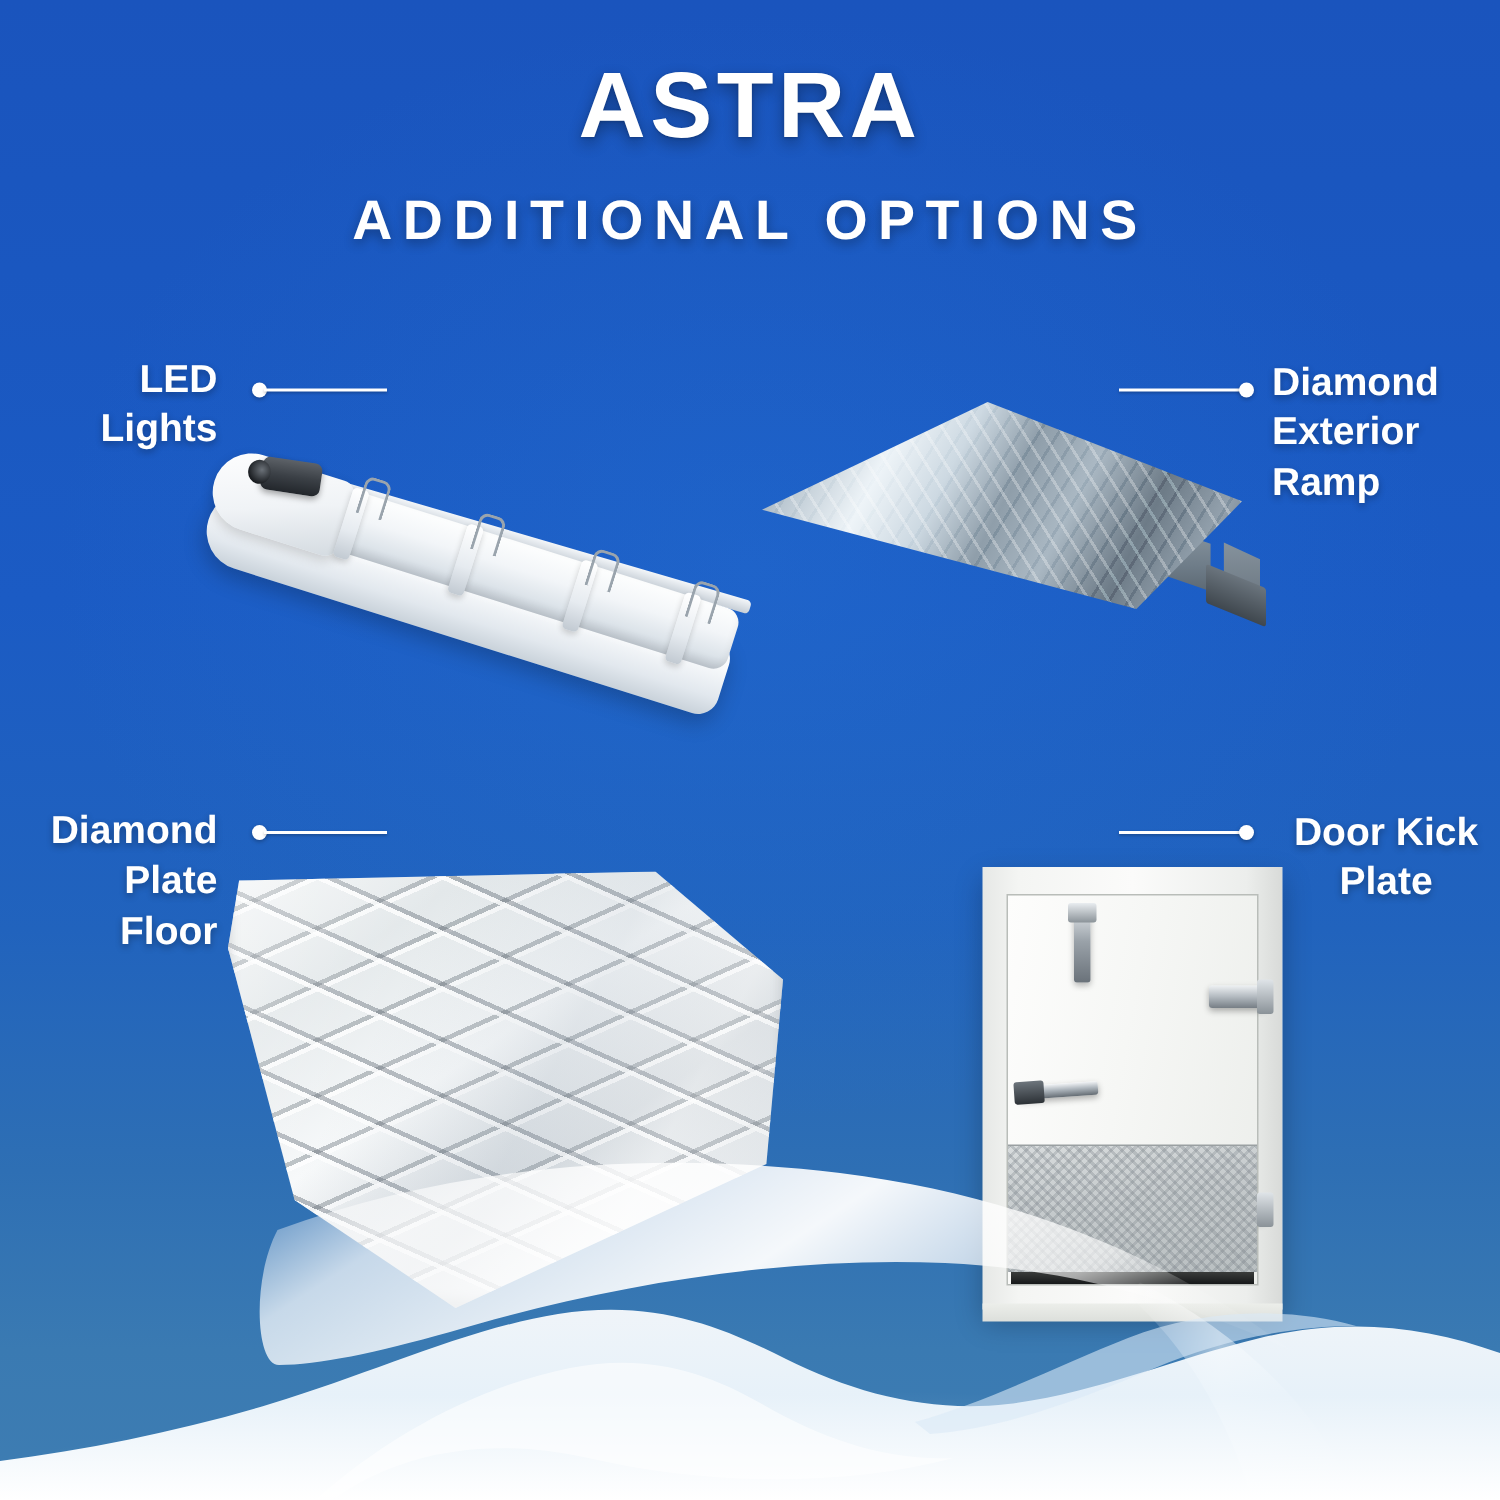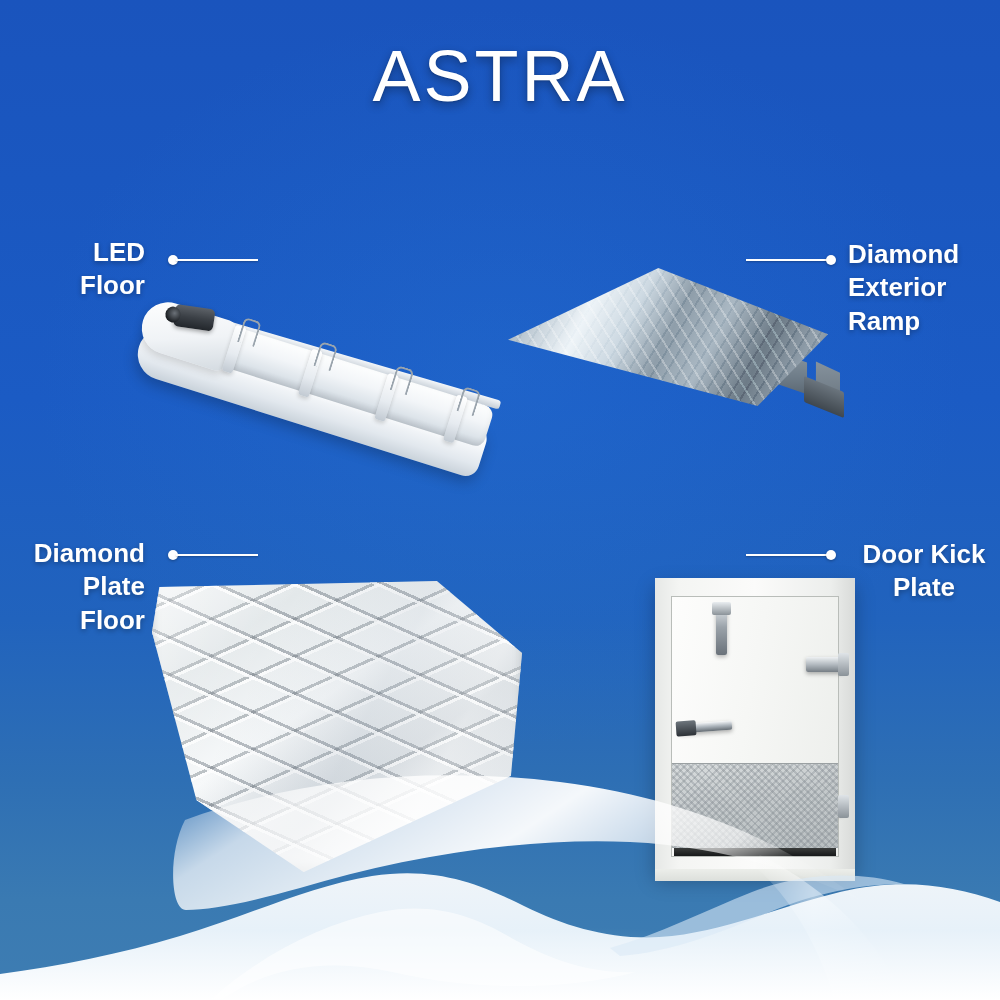--- a/index.html
+++ b/index.html
@@ -27,21 +27,21 @@
   #vignette {
     position:absolute; inset:0;
     background:radial-gradient(ellipse 75% 60% at 50% 38%,
         rgba(40,120,215,0.30) 0%, rgba(40,120,215,0.0) 62%);
     pointer-events:none;
   }
 
   
   .header { position:absolute; top:0; left:0; width:1000px; text-align:center; }
   .title {
-    font-size:72px; font-weight:normal; color:#ffffff;
+    font-size:62px; font-weight:bold; color:#ffffff;
     letter-spacing:3px; line-height:1;
     margin-top:40px;
     text-shadow:0 4px 10px rgba(0,0,0,0.33), 0 1px 2px rgba(0,0,0,0.22);
   }
   .subtitle {
     font-size:37px; font-weight:bold; color:#ffffff;
     letter-spacing:7px; line-height:1;
     margin-top:26px;
     text-shadow:0 3px 8px rgba(0,0,0,0.33);
   }
@@ -271,24 +271,25 @@
 </style>
 </head>
 <body>
 
 <div id="poster">
 
   <div id="vignette"></div>
 
   <div class="header">
     <div class="title">ASTRA</div>
+    <div class="subtitle">ADDITIONAL OPTIONS</div>
   </div>
 
   <div class="label l" style="left:0px; top:236px; width:145px;">LED
-Floor</div>
+Lights</div>
   <div class="leader" style="left:168px; top:255px; width:90px;">
     <span class="dot" style="left:0;"></span>
     <span class="bar" style="left:8px; right:0;"></span>
   </div>
 
   <div id="led-wrap">
     <div class="led-rot">
       <div class="led-rail"></div>
       <div class="led-diffuser"></div>
       <div class="led-body"></div>

